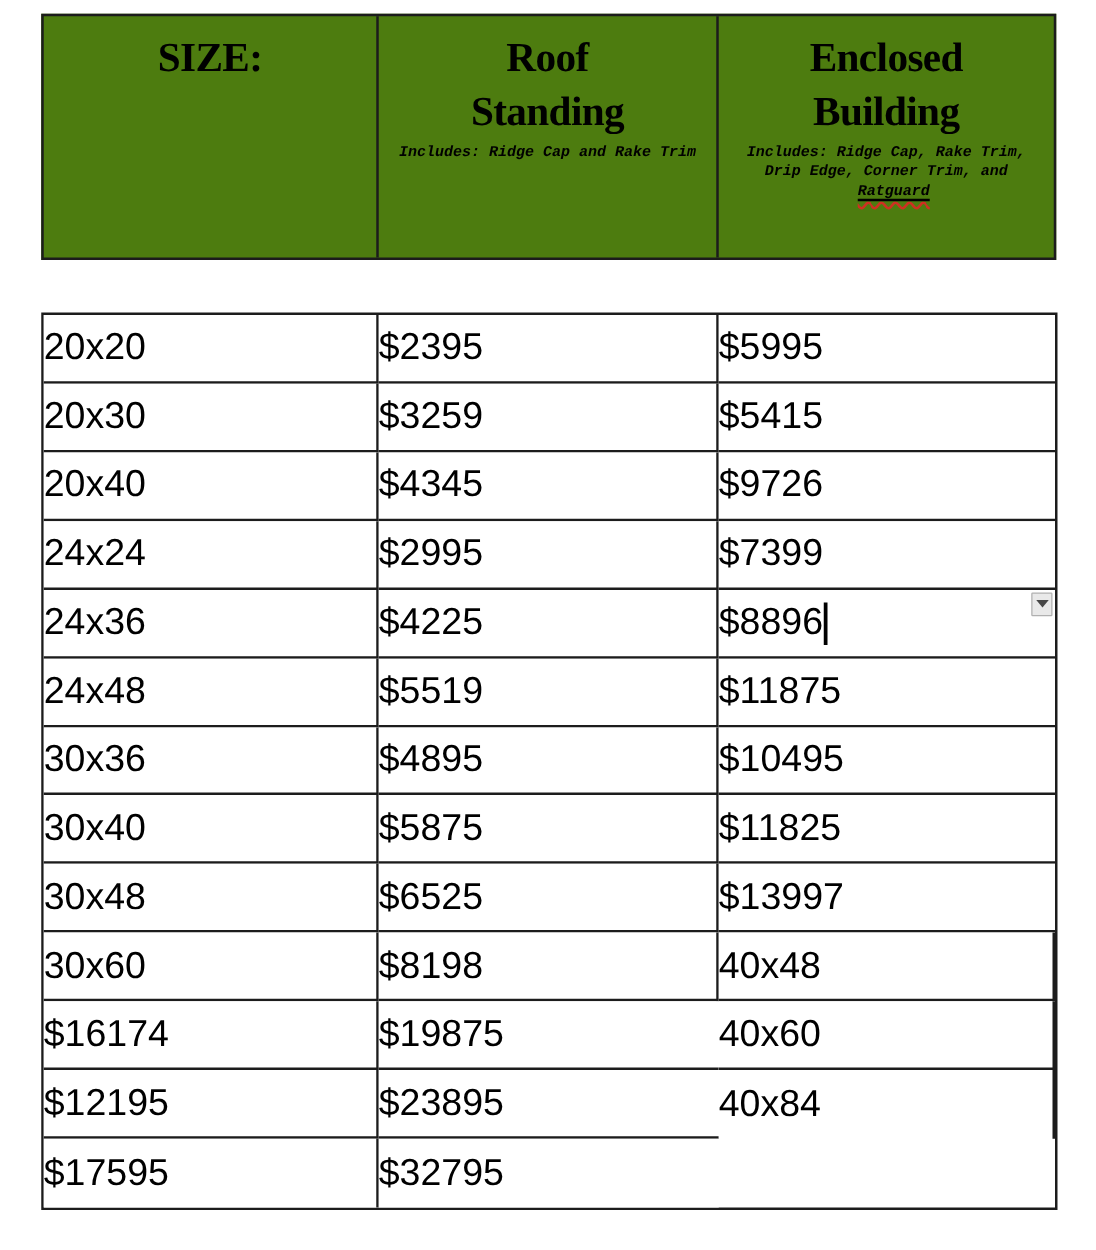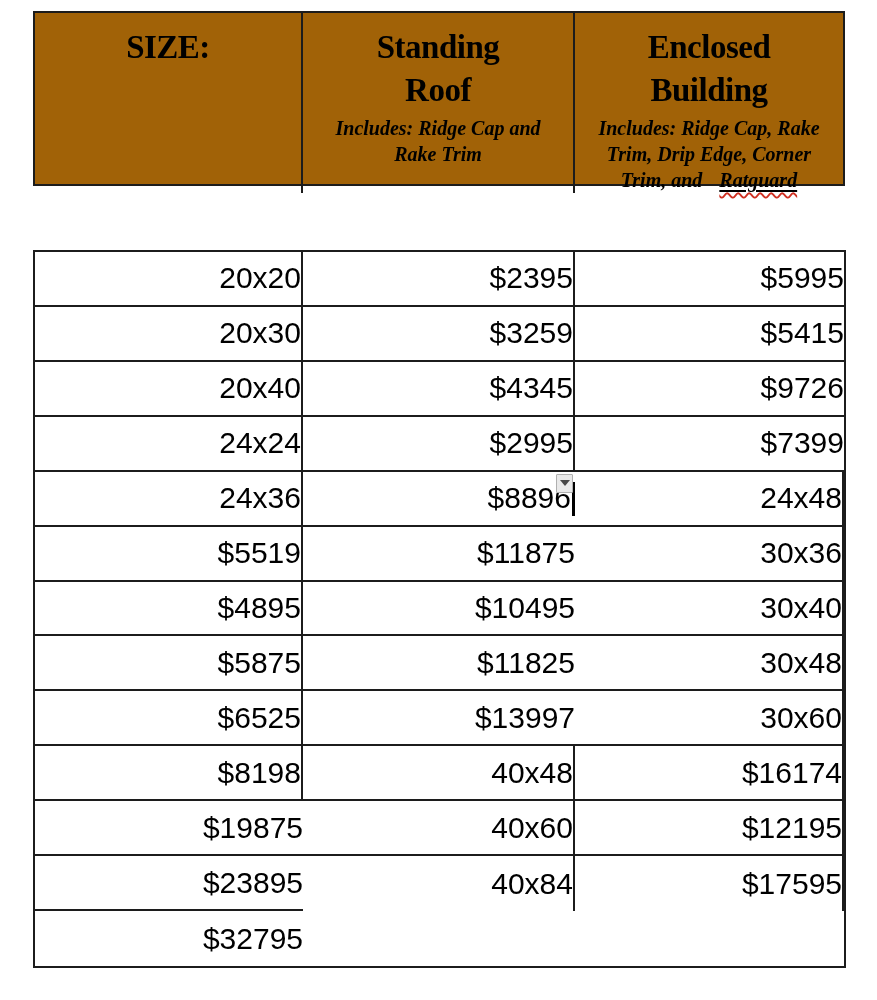--- a/index.html
+++ b/index.html
@@ -8,45 +8,45 @@
     width: 877px; height: 1000px;
     background: #ffffff;
     position: relative;
     font-family: "Liberation Sans", sans-serif;
     overflow: hidden;
   }
 
   
   .header-table {
     position: absolute; left: 33px; top: 11px;
-    width: 812px; height: 175px;
+    width: 812px; height: 197px;
     border: 2px solid var(--border, #1c1c1c);
     display: grid;
     grid-template-columns: 268px 272px 1fr;
-    background: #a16207;
+    background: #4d7c0f;
   }
   .hcell {
     border-right: 2px solid var(--border, #1c1c1c);
     padding-top: 13px;
     text-align: center;
   }
   .hcell:last-child { border-right: none; }
   .htitle {
     font-family: "Liberation Serif", serif;
     font-weight: 700;
     font-size: 33px;
     line-height: 1.3;
     color: var(--text, #000);
     letter-spacing: -0.5px;
   }
   .hsub {
-    font-family: Liberation Serif, serif;
+    font-family: Liberation Mono, monospace;
     font-weight: 700;
     font-style: italic;
-    font-size: 20px;
+    font-size: 12px;
     line-height: 1.3;
     color: var(--text, #000);
     margin: 3px auto 0;
     max-width: 252px;
   }
   .flagged {
     text-decoration: underline wavy var(--spellcheck-squiggle, #cf2f21) 1.5px;
     text-underline-offset: 5px;
   }
   .flagged-word {
@@ -61,21 +61,21 @@
     width: 813px; height: 718px;
     border: 2px solid var(--border, #1c1c1c);
     display: grid;
     grid-template-columns: 268px 272px 1fr;
     grid-template-rows: repeat(13, 1fr);
     background: #fff;
   }
   .pcell {
     border-right: 2px solid var(--border, #1c1c1c);
     border-bottom: 2px solid var(--border, #1c1c1c);
-    display: flex; align-items: center; justify-content: flex-end;
+    display: flex; align-items: center; justify-content: flex-start;
     font-size: 30px;
     color: var(--text, #000);
     position: relative;
     background: #fff;
   }
   .pcell.last-col { border-right: none; }
   .pcell.last-row { border-bottom: none; }
 
   .caret {
     display: inline-block;
@@ -106,22 +106,22 @@
 <body>
 
 <div class="header-table">
 
   <div class="hcell">
     <div class="htitle">SIZE:</div>
   </div>
 
   <div class="hcell">
     <div class="htitle">
+      <div>Roof</div>
       <div>Standing</div>
-      <div>Roof</div>
     </div>
     <div class="hsub">Includes: Ridge Cap and Rake Trim</div>
   </div>
 
   <div class="hcell">
     <div class="htitle">
       <div>Enclosed</div>
       <div>Building</div>
     </div>
     <div class="hsub"><span>Includes: Ridge Cap, Rake Trim, Drip Edge, Corner Trim, and </span><span class="flagged"><span class="flagged-word">Ratguard</span></span></div>
@@ -160,20 +160,23 @@
       <span>24x24</span>
     </div>
     <div class="pcell">
       <span>$2995</span>
     </div>
     <div class="pcell last-col">
       <span>$7399</span>
     </div>
     <div class="pcell">
       <span>24x36</span>
+    </div>
+    <div class="pcell">
+      <span>$4225</span>
     </div>
     <div class="pcell last-col">
       <span>$8896</span>
       <span class="caret"></span>
       <button class="cell-dropdown">
         <span class="tri"></span>
       </button>
     </div>
     <div class="pcell">
       <span>24x48</span>

